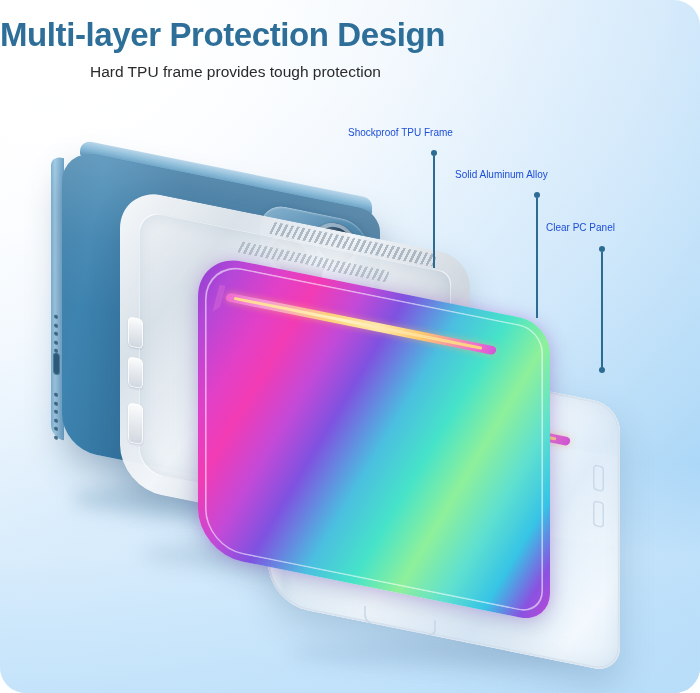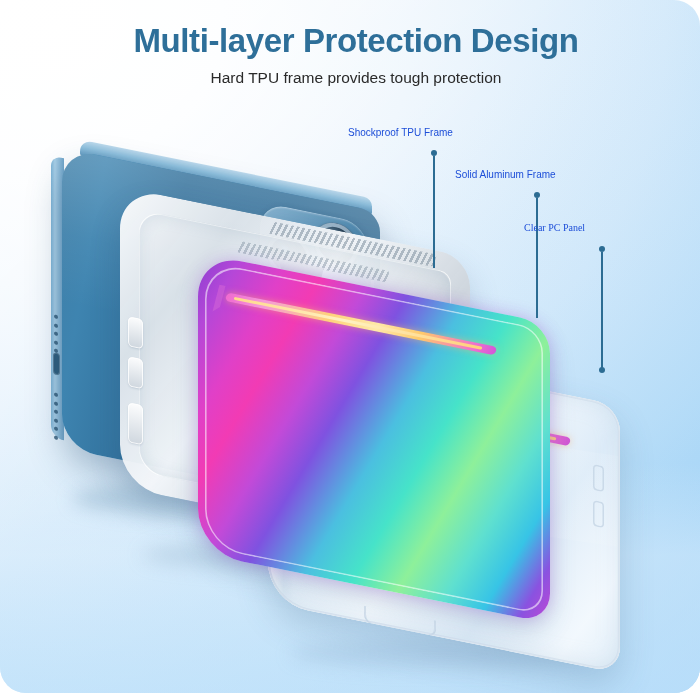--- a/index.html
+++ b/index.html
@@ -33,24 +33,22 @@
     position: absolute;
     left: 0; right: 0; bottom: 0;
     height: 230px;
     border-radius: 0 0 26px 26px;
     background: linear-gradient(180deg, rgba(255,255,255,0.0) 0%, rgba(226,241,253,0.45) 40%, rgba(205,232,252,0.6) 100%);
   }
 
   
   .header {
     position: absolute;
-    left: 0; right: 0; top: 14px;
-    text-align: center;
+    left: 0; right: 0; top: 8px;
     z-index: 40;
-    padding-left: 12px;
   }
   .title {
     margin: 8px 0 0 0;
     font-size: 33px;
     font-weight: 700;
     letter-spacing: -0.4px;
     color: #2e6f99;
     line-height: 1.18;
   }
   .subtitle {
@@ -487,26 +485,26 @@
     <div class="alloy-accent"></div>
     <div class="alloy-accent-inner"></div>
   </div>
 
   <div class="callout-label" style="left:348px;top:127px;">Shockproof TPU Frame</div>
   <div class="leader" style="left:431px;top:150px;width:6px;height:118px;">
     <span class="dot-top"></span>
     <span class="stem"></span>
   </div>
 
-  <div class="callout-label" style="left:455px;top:169px;">Solid Aluminum Frame</div>
+  <div class="callout-label" style="left:455px;top:169px;">Solid Aluminum Alloy</div>
   <div class="leader" style="left:534px;top:192px;width:6px;height:126px;">
     <span class="dot-top"></span>
     <span class="stem"></span>
   </div>
 
-  <div class="callout-label" style="left:524px;top:222px;font-family:Liberation Serif, serif;">Clear PC Panel</div>
+  <div class="callout-label" style="left:546px;top:222px;">Clear PC Panel</div>
   <div class="leader" style="left:599px;top:246px;width:6px;height:124px;">
     <span class="dot-top"></span>
     <span class="stem"></span>
     <span class="dot-bot"></span>
   </div>
 
 </div>
 
 </body></html>

